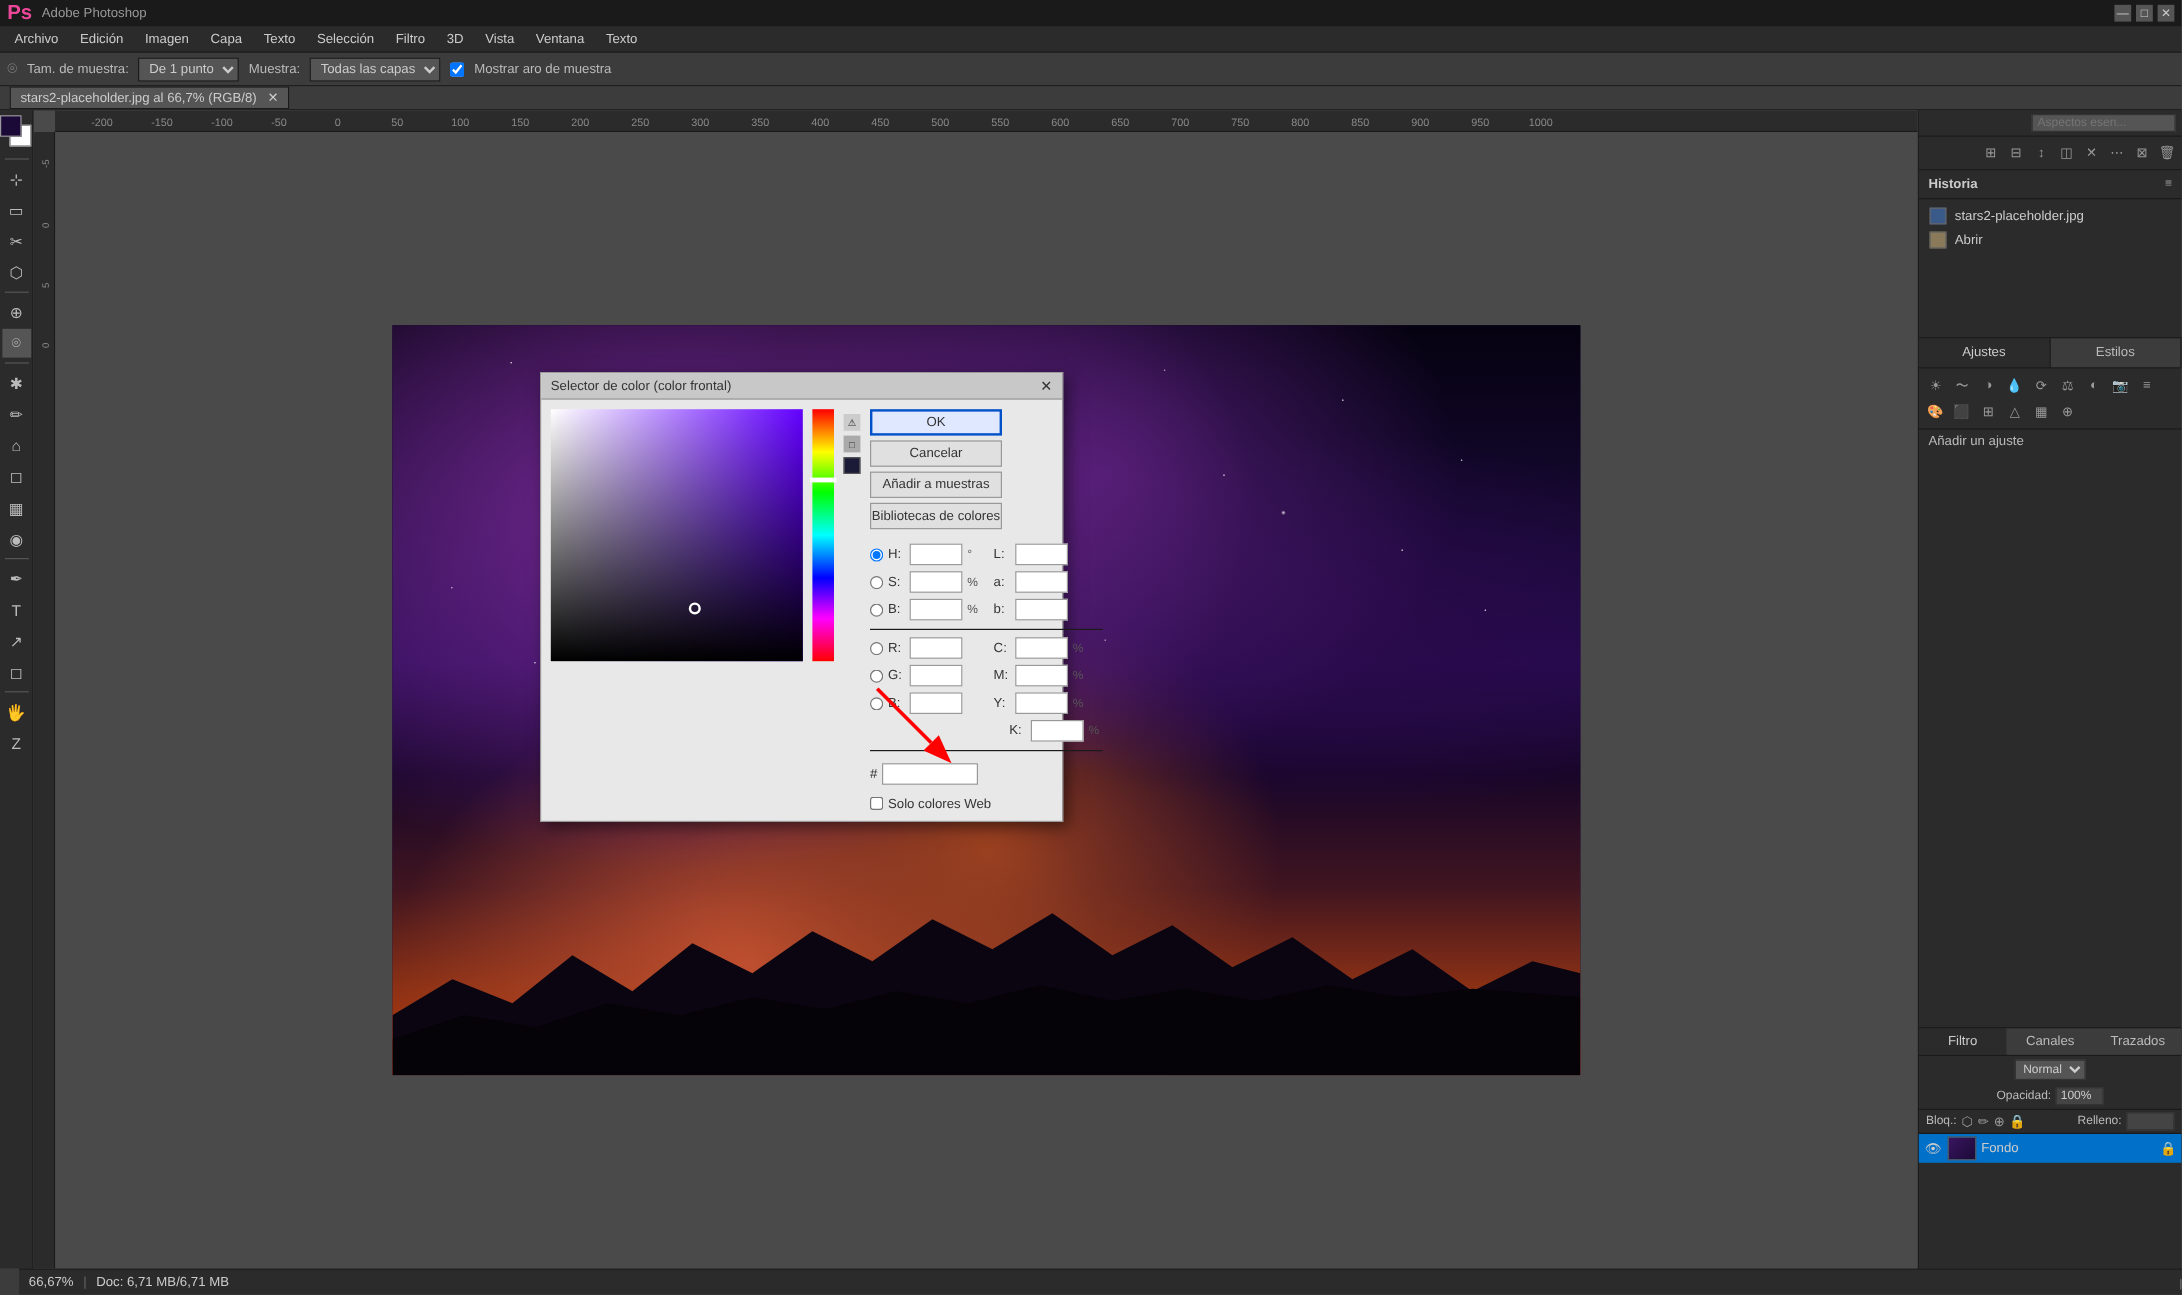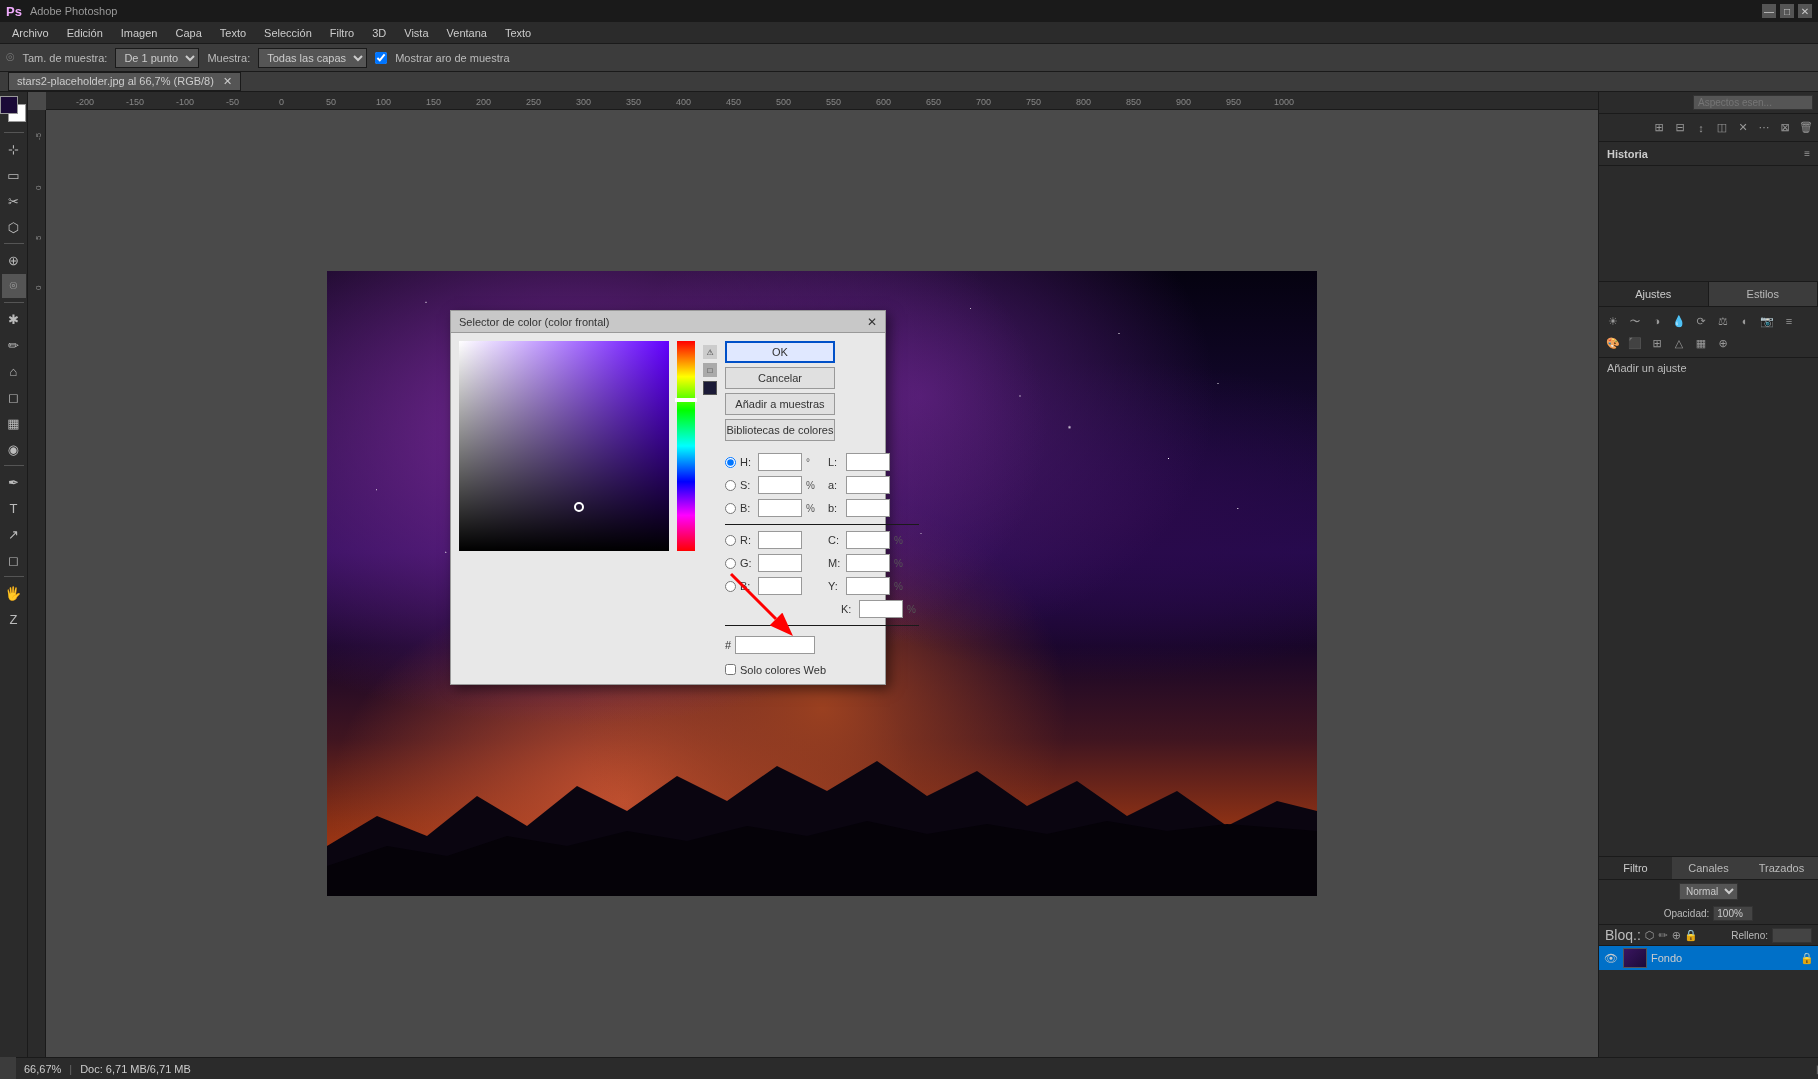--- a/index.html
+++ b/index.html
@@ -260,21 +260,21 @@
     .opacity-label { color: #bbb; font-size: 10px; }
     .opacity-input {
       width: 40px; background: #444; border: 1px solid #333;
       color: #ccc; font-size: 10px; padding: 1px 3px;
     }
 
     .layers-lock {
       display: flex; align-items: center; padding: 2px 6px; gap: 4px;
       border-bottom: 1px solid #1a1a1a;
     }
-    .lock-label { color: #bbb; font-size: 14px; }
+    .lock-label { color: #bbb; font-size: 10px; }
     .lock-icons { display: flex; gap: 4px; }
     .lock-icon-btn {
       background: none; border: none; color: #999; font-size: 11px; cursor: pointer;
     }
     .fill-area { display: flex; align-items: center; gap: 4px; margin-left: auto; }
     .fill-label { color: #bbb; font-size: 10px; }
     .fill-input {
       width: 40px; background: #444; border: 1px solid #333;
       color: #ccc; font-size: 10px; padding: 1px 3px;
     }
@@ -505,21 +505,21 @@
     }
 
     .section-divider {
       height: 1px; background: #1a1a1a; margin: 2px 0;
     }
   </style>
 </head>
 <body>
 
 <div id="titlebar">
-  <span style="color:#f0abfc; font-weight:bold; font-size:13px; margin-right:8px;">Ps</span>
+  <span style="color:#ec4899; font-weight:bold; font-size:17px; margin-right:8px;">Ps</span>
   <span>Adobe Photoshop</span>
   <div class="win-buttons">
     <button class="win-btn">—</button>
     <button class="win-btn">□</button>
     <button class="win-btn close">✕</button>
   </div>
 </div>
 
 <div id="menubar">
   <span class="menu-item">Archivo</span>
@@ -696,20 +696,34 @@
       <button class="panel-ctrl-btn">🗑</button>
     </div>
 
     <div id="history-panel">
       <div class="panel-header">
         <span>Historia</span>
         <div class="panel-header-actions">
           <button class="panel-action-btn">≡</button>
         </div>
       </div>
+      <div class="history-list">
+        <div class="history-item">
+          <div class="history-icon">
+            <div style="width:14px;height:14px;background:#3a5a8a;border:1px solid #666;"></div>
+          </div>
+          <span>stars2-placeholder.jpg</span>
+        </div>
+        <div class="history-item">
+          <div class="history-icon">
+            <div style="width:14px;height:14px;background:#8a7a5a;border:1px solid #666;"></div>
+          </div>
+          <span>Abrir</span>
+        </div>
+      </div>
     </div>
 
     <div id="adj-section">
       <div class="tab-row">
         <button class="tab-btn active">Ajustes</button>
         <button class="tab-btn">Estilos</button>
       </div>
       <div class="adj-toolbar">
         <button class="adj-icon-btn">☀</button>
         <button class="adj-icon-btn">〜</button>

